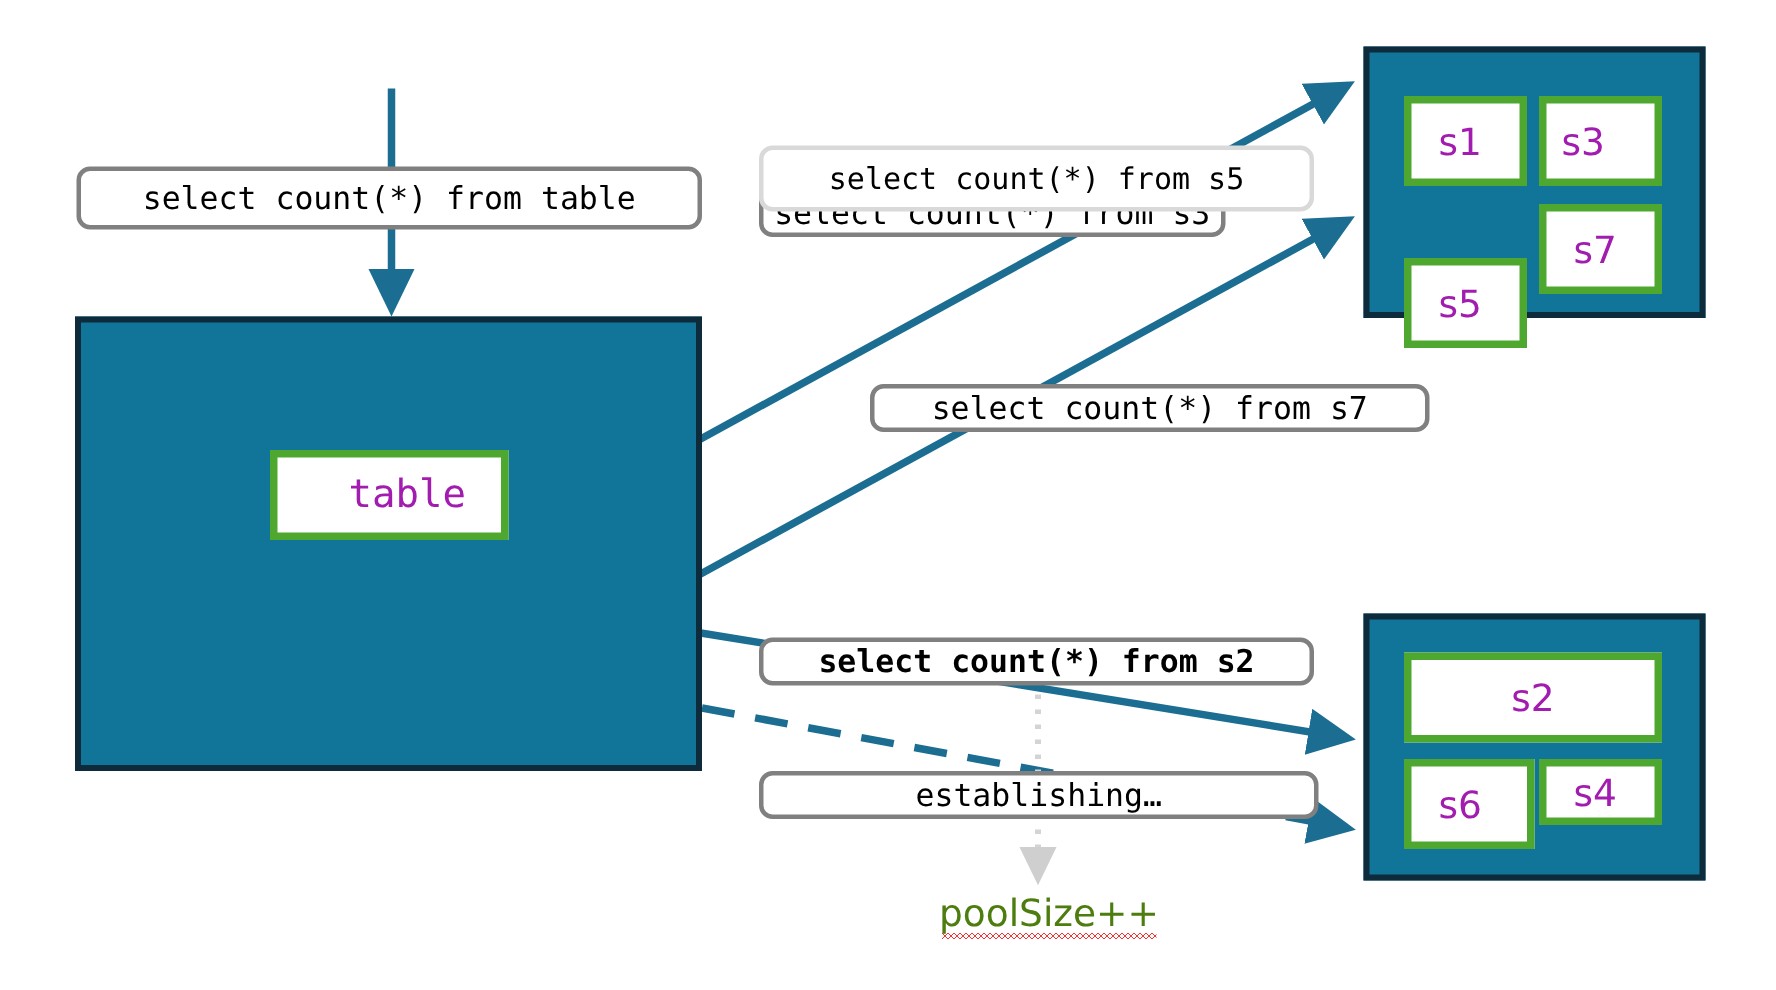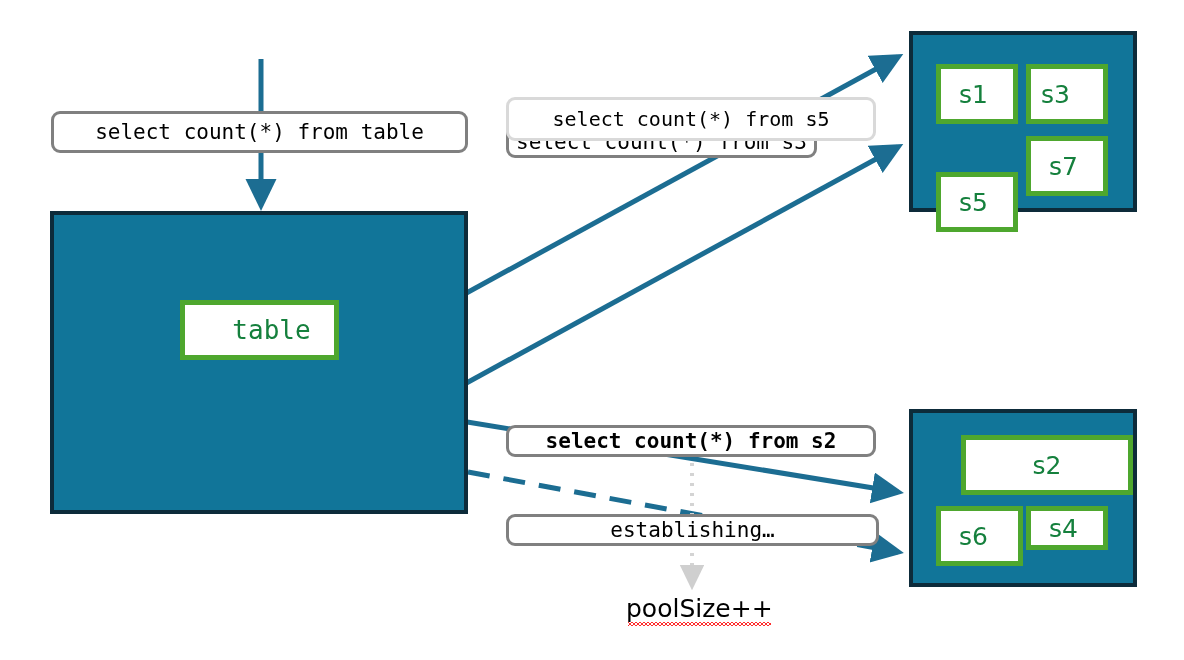--- a/index.html
+++ b/index.html
@@ -34,21 +34,21 @@
 
   
   .node {
     position: absolute;
     background: #ffffff;
     border: 5px solid #4ea72e;
     box-sizing: border-box;
     display: flex;
     align-items: center;
     font-family: "DejaVu Sans", "Liberation Sans", sans-serif;
-    color: #15803d;
+    color: #a21caf;
   }
   .node.left  { justify-content: flex-start; padding-left: 18px; }
   .node.center{ justify-content: center; }
   .node.mono  {
     font-family: "DejaVu Sans Mono", "Liberation Mono", monospace;
     justify-content: center;
     padding-left: 0;
   }
 
   
@@ -64,21 +64,21 @@
     font-family: "DejaVu Sans Mono", "Liberation Mono", monospace;
     color: #000000;
     white-space: nowrap;
   }
   .chip.faded { border-color: #d9d9d9; z-index: 3; }
 
   
   .annotation {
     position: absolute;
     font-family: "DejaVu Sans", "Liberation Sans", sans-serif;
-    color: #000000;
+    color: #4d7c0f;
     white-space: nowrap;
   }
   .annotation .squiggle {
     position: absolute;
     left: 2px;
     right: 2px;
     bottom: -3px;
     height: 4px;
     background-image:
       linear-gradient(45deg, transparent 45%, #ff2d2d 45%, #ff2d2d 55%, transparent 55%),
@@ -138,20 +138,23 @@
   </div>
 
   <div class="chip faded" style="left:506px; top:97px; width:370px; height:44px; font-size:20px;">
     <span>select count(*) from s5</span>
   </div>
 
   <div class="chip" style="left:506px; top:126px; width:311px; height:32px; font-size:21px;">
     <span>select count(*) from s3</span>
   </div>
 
+  <div class="chip" style="left:580px; top:256px; width:373px; height:32px; font-size:21px;">
+    <span>select count(*) from s7</span>
+  </div>
 
   <div class="chip" style="left:506px; top:425px; width:370px; height:32px; font-size:21px;font-weight:bold;">
     <span>select count(*) from s2</span>
   </div>
 
   <div class="chip" style="left:506px; top:514px; width:373px; height:32px; font-size:21px;">
     <span>establishing…</span>
   </div>
 
   <div class="pool" style="left:909px; top:31px; width:228px; height:181px;">
@@ -164,21 +167,21 @@
   </div>
   <div class="node left" style="left:936px; top:136px; width:82px; height:60px; font-size:25px;margin-top:36px;">
     <span>s5</span>
   </div>
   <div class="node left" style="left:1026px; top:136px; width:82px; height:60px; font-size:25px;">
     <span>s7</span>
   </div>
 
   <div class="pool" style="left:909px; top:409px; width:228px; height:178px;">
   </div>
-  <div class="node center" style="left:936px; top:435px; width:172px; height:60px; font-size:25px;margin-left:25px;">
+  <div class="node center" style="left:936px; top:435px; width:172px; height:60px; font-size:25px;">
     <span>s2</span>
   </div>
   <div class="node left" style="left:936px; top:506px; width:87px; height:60px; font-size:25px;">
     <span>s6</span>
   </div>
   <div class="node left" style="left:1026px; top:506px; width:82px; height:44px; font-size:25px;">
     <span>s4</span>
   </div>
 
   <div class="annotation" style="left:626px; top:594px; font-size:25px;">

